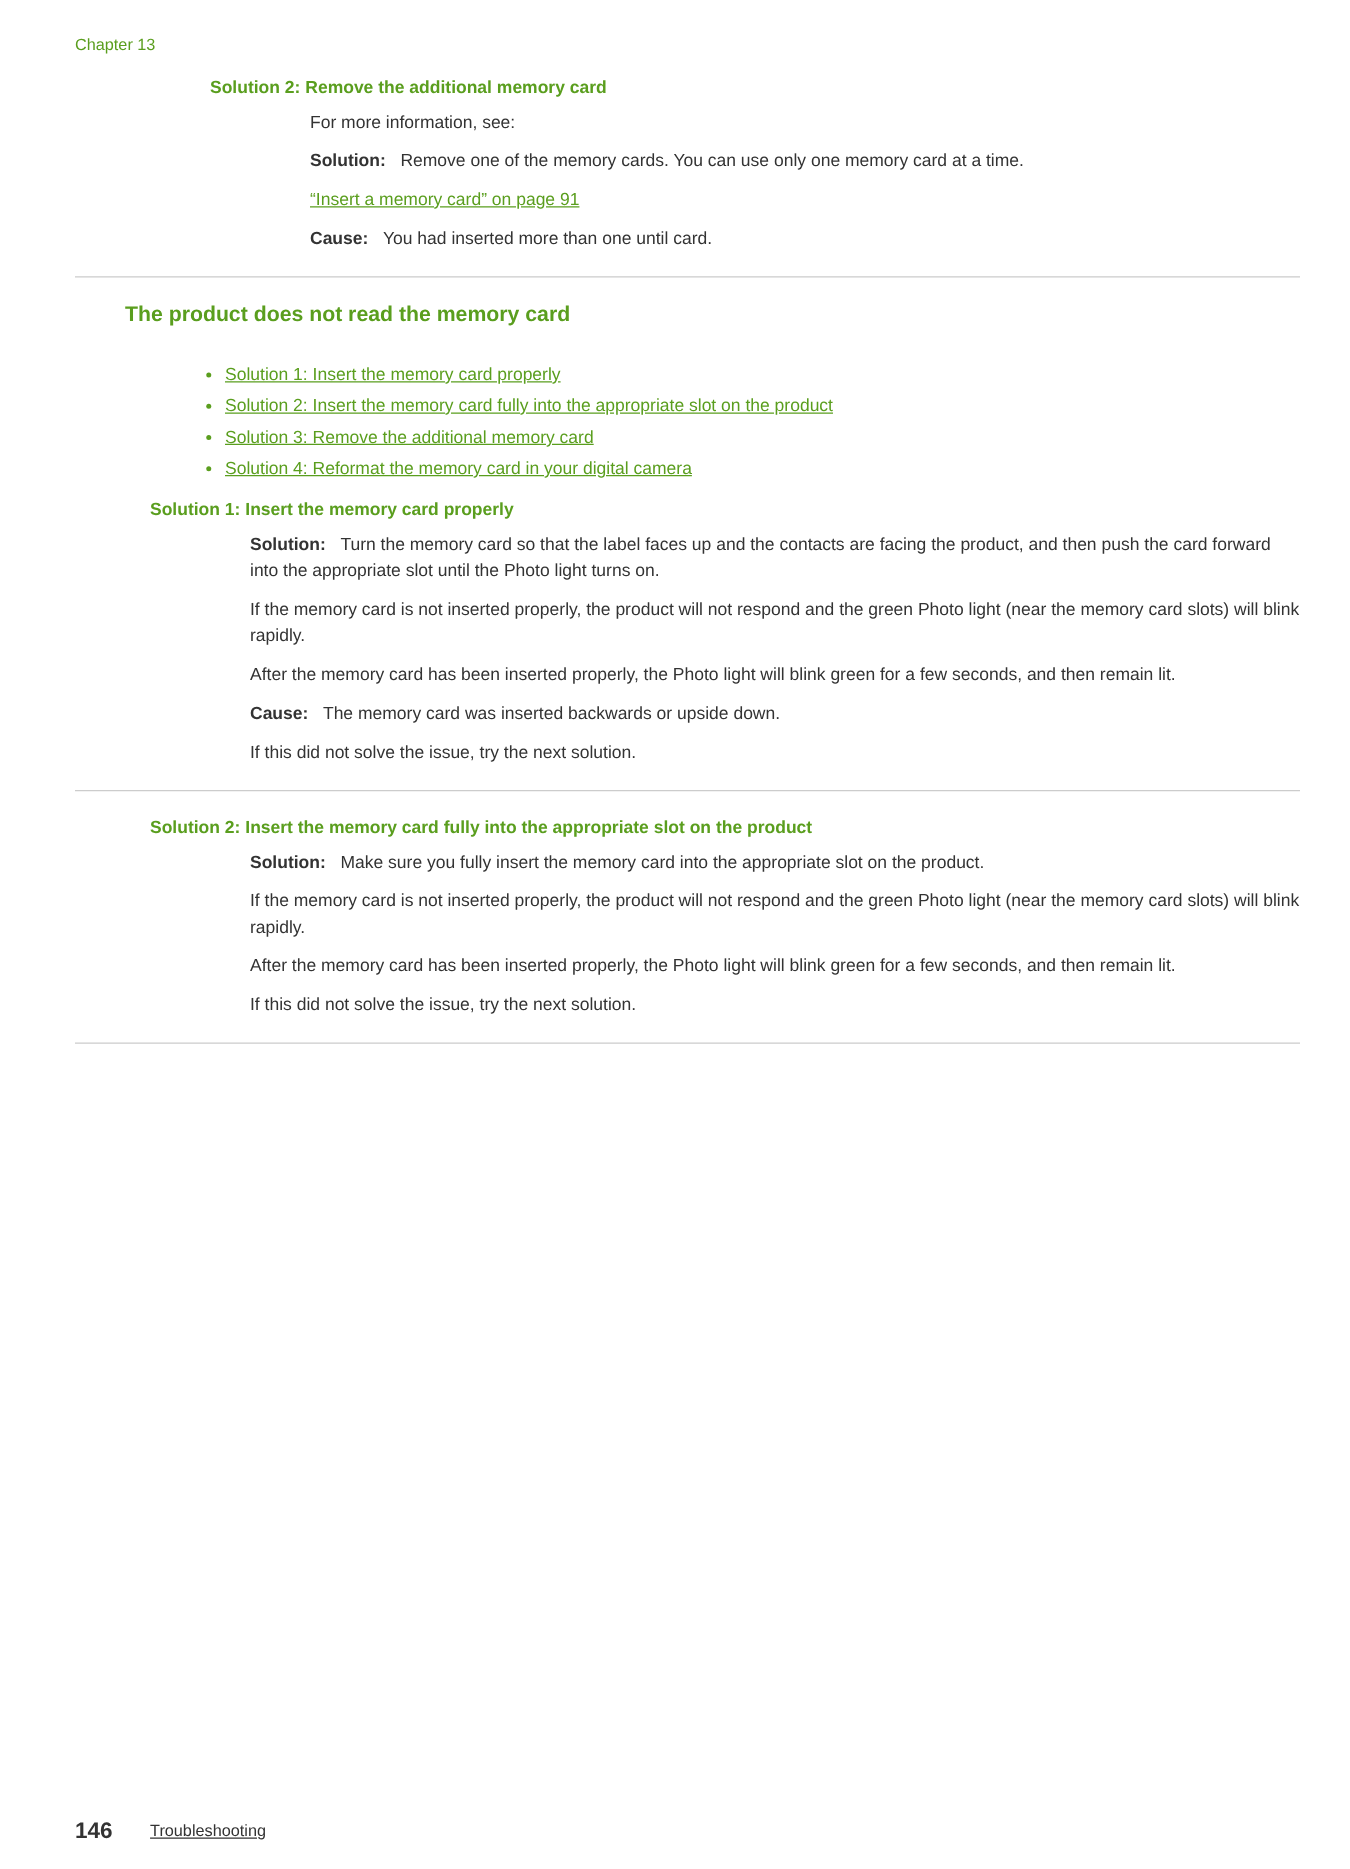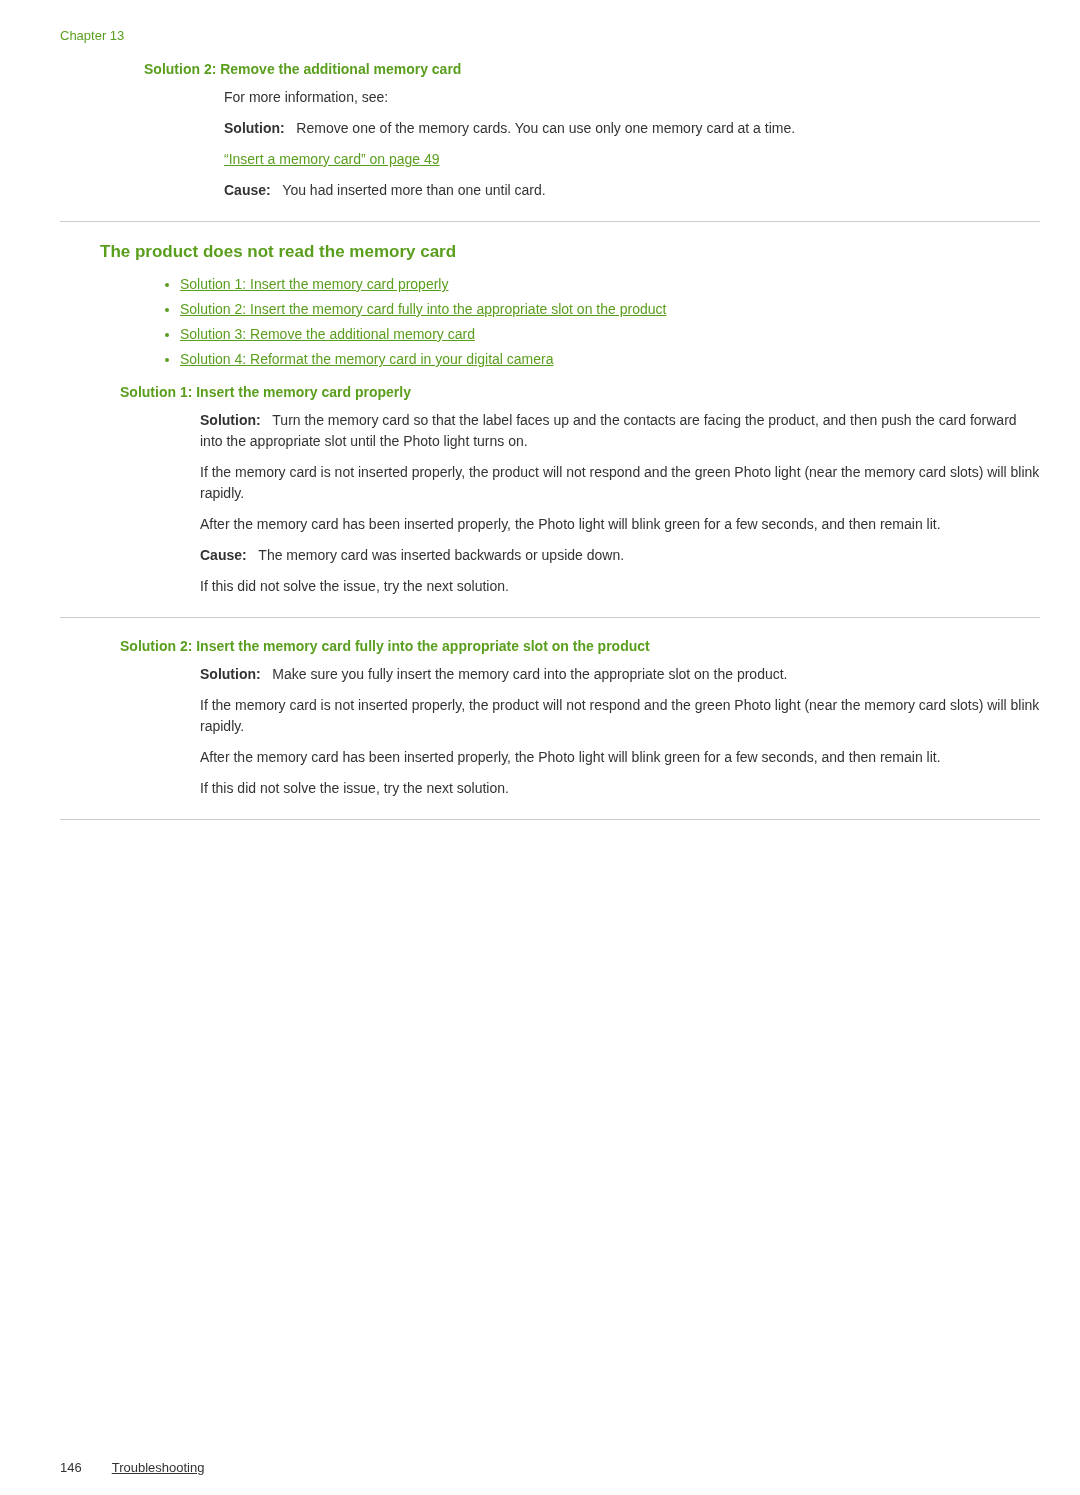--- a/index.html
+++ b/index.html
@@ -38,21 +38,21 @@
       color: #5a9e1e;
       font-weight: bold;
       font-size: 14px;
       margin-bottom: 10px;
     }
 
     .section-heading-large {
       color: #5a9e1e;
       font-weight: bold;
       font-size: 17px;
-      margin-bottom: 12px;
+      margin-bottom: 27px;
     }
 
     
     .indented {
       margin-left: 80px;
     }
 
     .indented-sm {
       margin-left: 40px;
     }
@@ -108,33 +108,34 @@
       position: absolute;
       bottom: 20px;
       left: 60px;
       right: 40px;
       display: flex;
       align-items: center;
       gap: 20px;
     }
 
     .footer-page {
-      font-size: 13px;
+      font-size: 18px;
       color: #333;
+      font-weight: bold;
     }
 
     .footer-title {
       font-size: 13px;
       color: #333;
       text-decoration: underline;
     }
 
     
     .top-section {
-      margin-left: 84px;
+      margin-left: 108px;
       margin-bottom: 8px;
     }
 
     
     .product-section {
       margin-bottom: 8px;
     }
 
   </style>
 </head>
@@ -149,21 +150,21 @@
     <div class="section-block">
       <div class="top-section">
         <div class="solution-heading">Solution 2: Remove the additional memory card</div>
         <div class="indented">
           <p>For more information, see:</p>
           <p>
             <span class="bold-label">Solution:</span>
             &nbsp;&nbsp;<span>Remove one of the memory cards. You can use only one memory card at a time.</span>
           </p>
           <p>
-            <a class="link">“Insert a memory card” on page 49</a>
+            <a class="link">“Insert a memory card” on page 91</a>
           </p>
           <p>
             <span class="bold-label">Cause:</span>
             &nbsp;&nbsp;<span>You had inserted more than one until card.</span>
           </p>
         </div>
       </div>
     </div>
 
     <hr class="divider">

